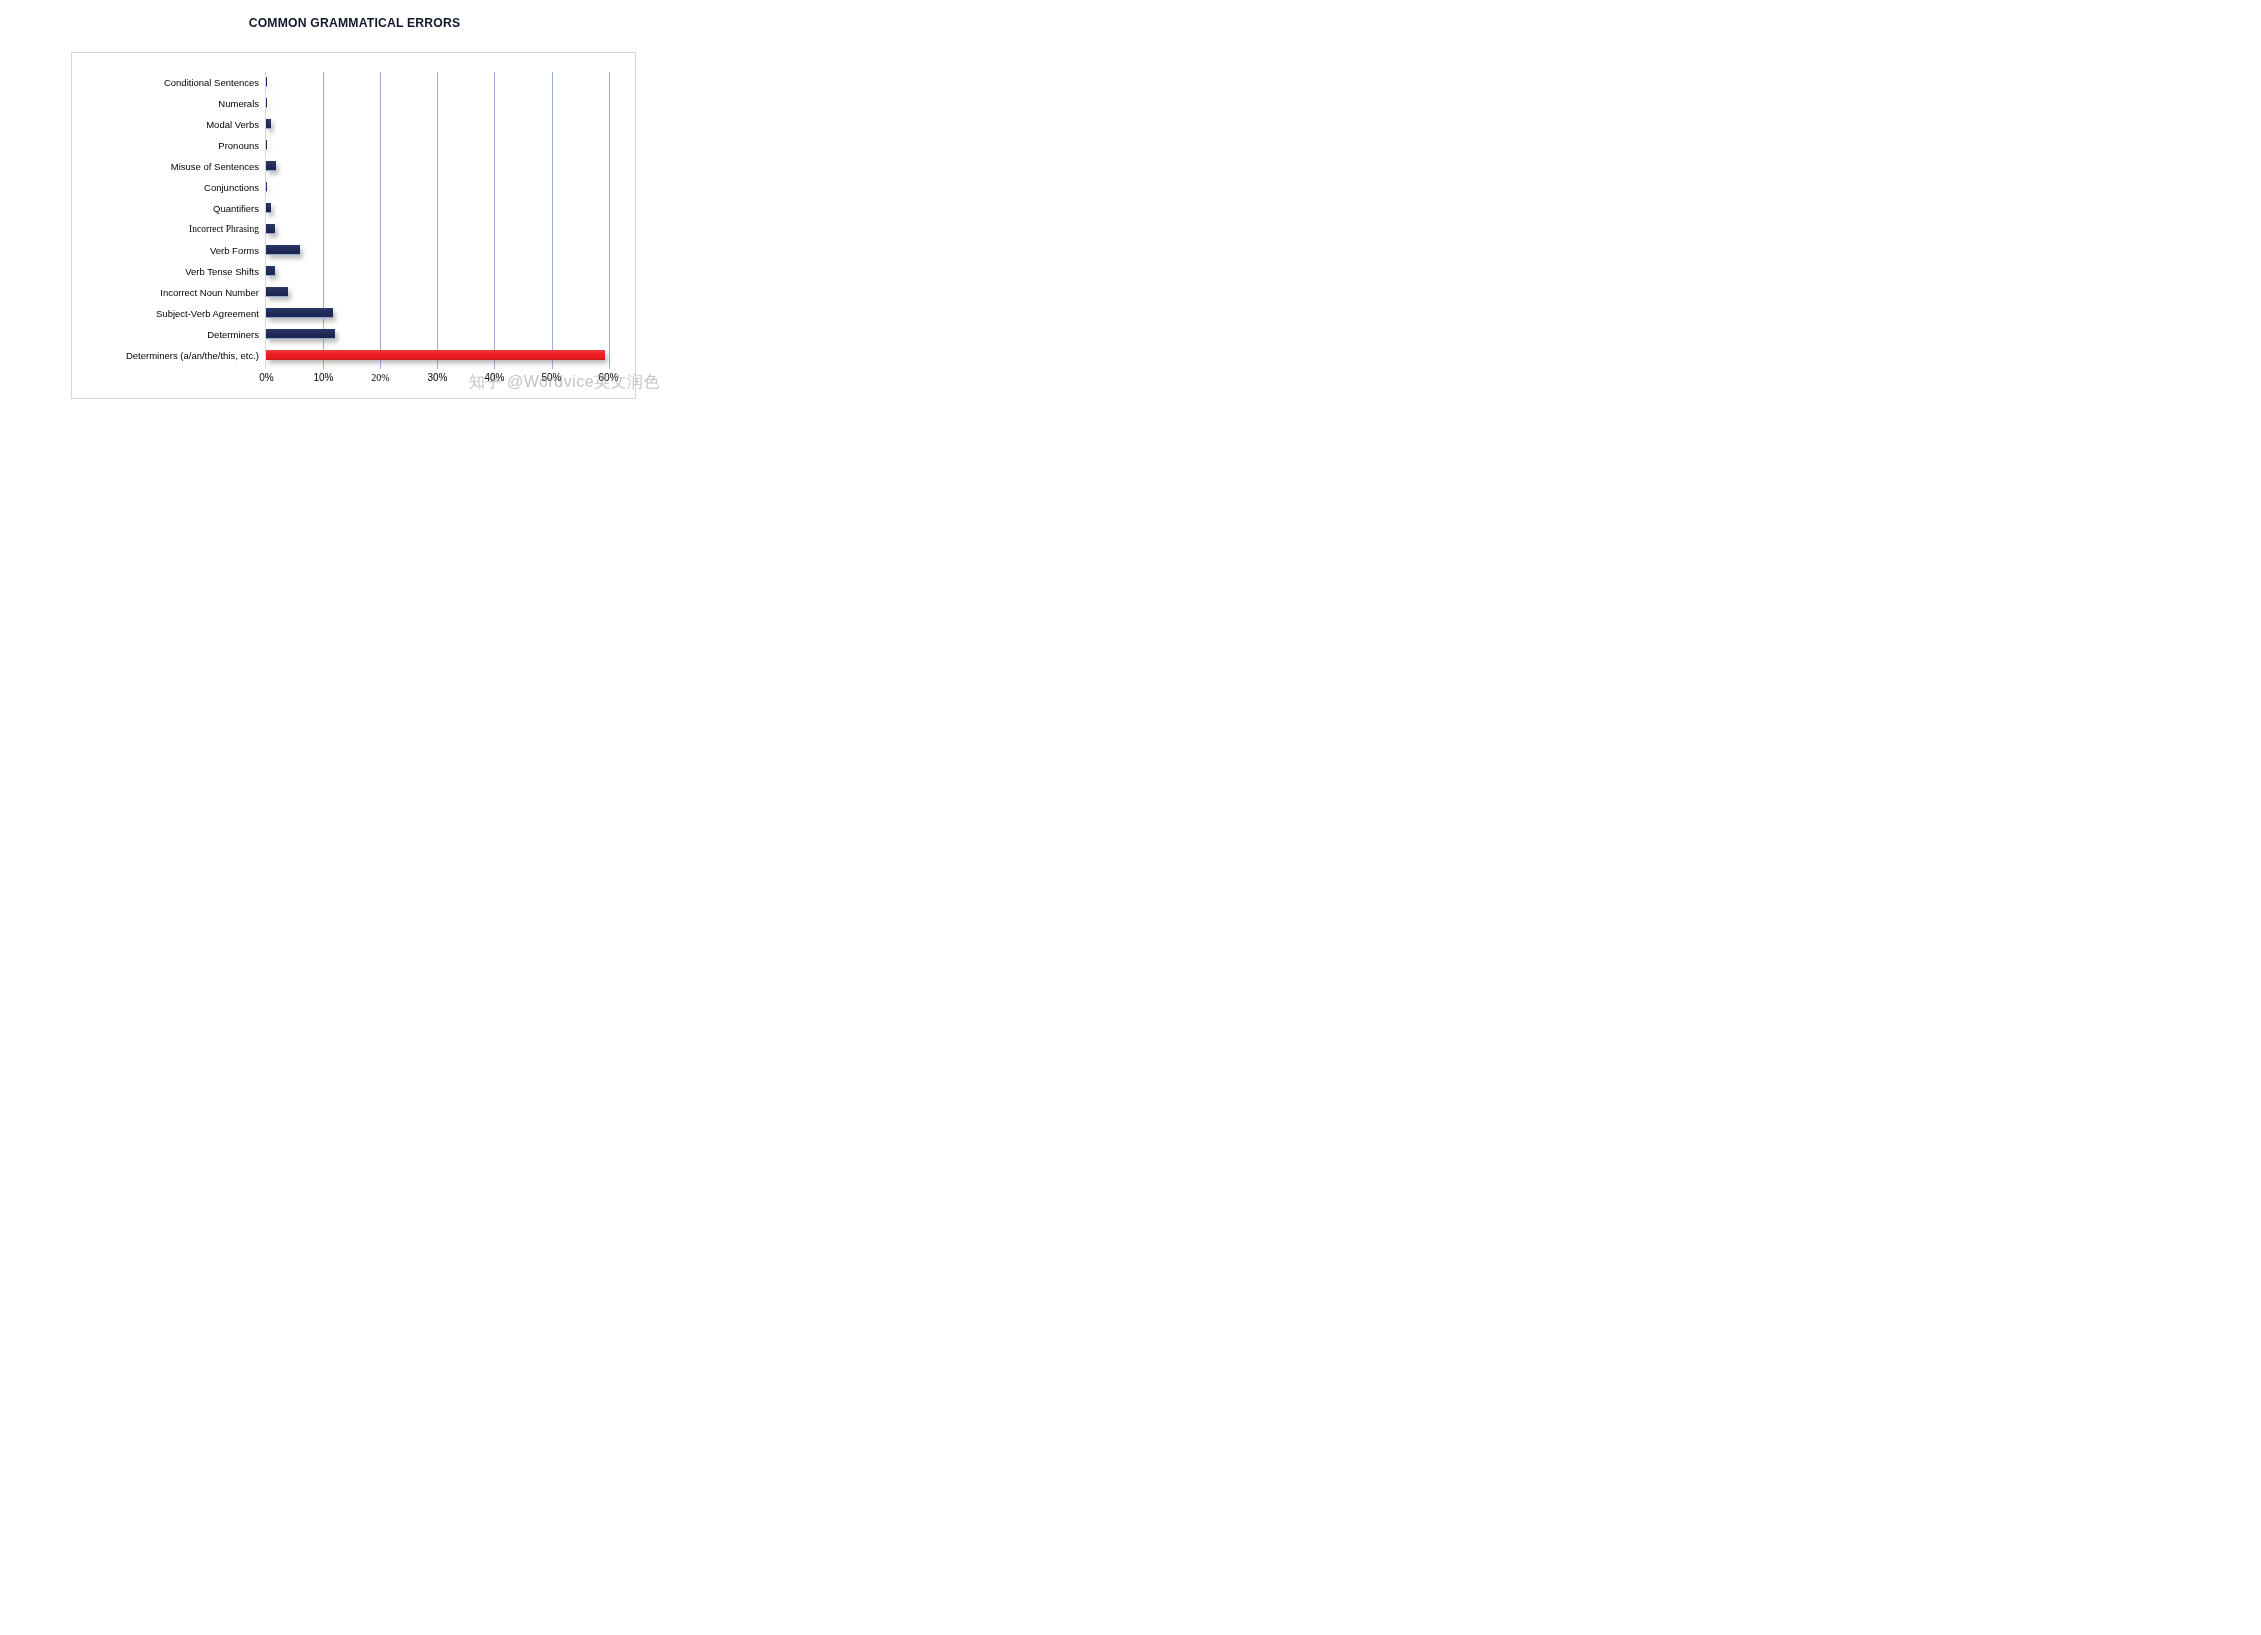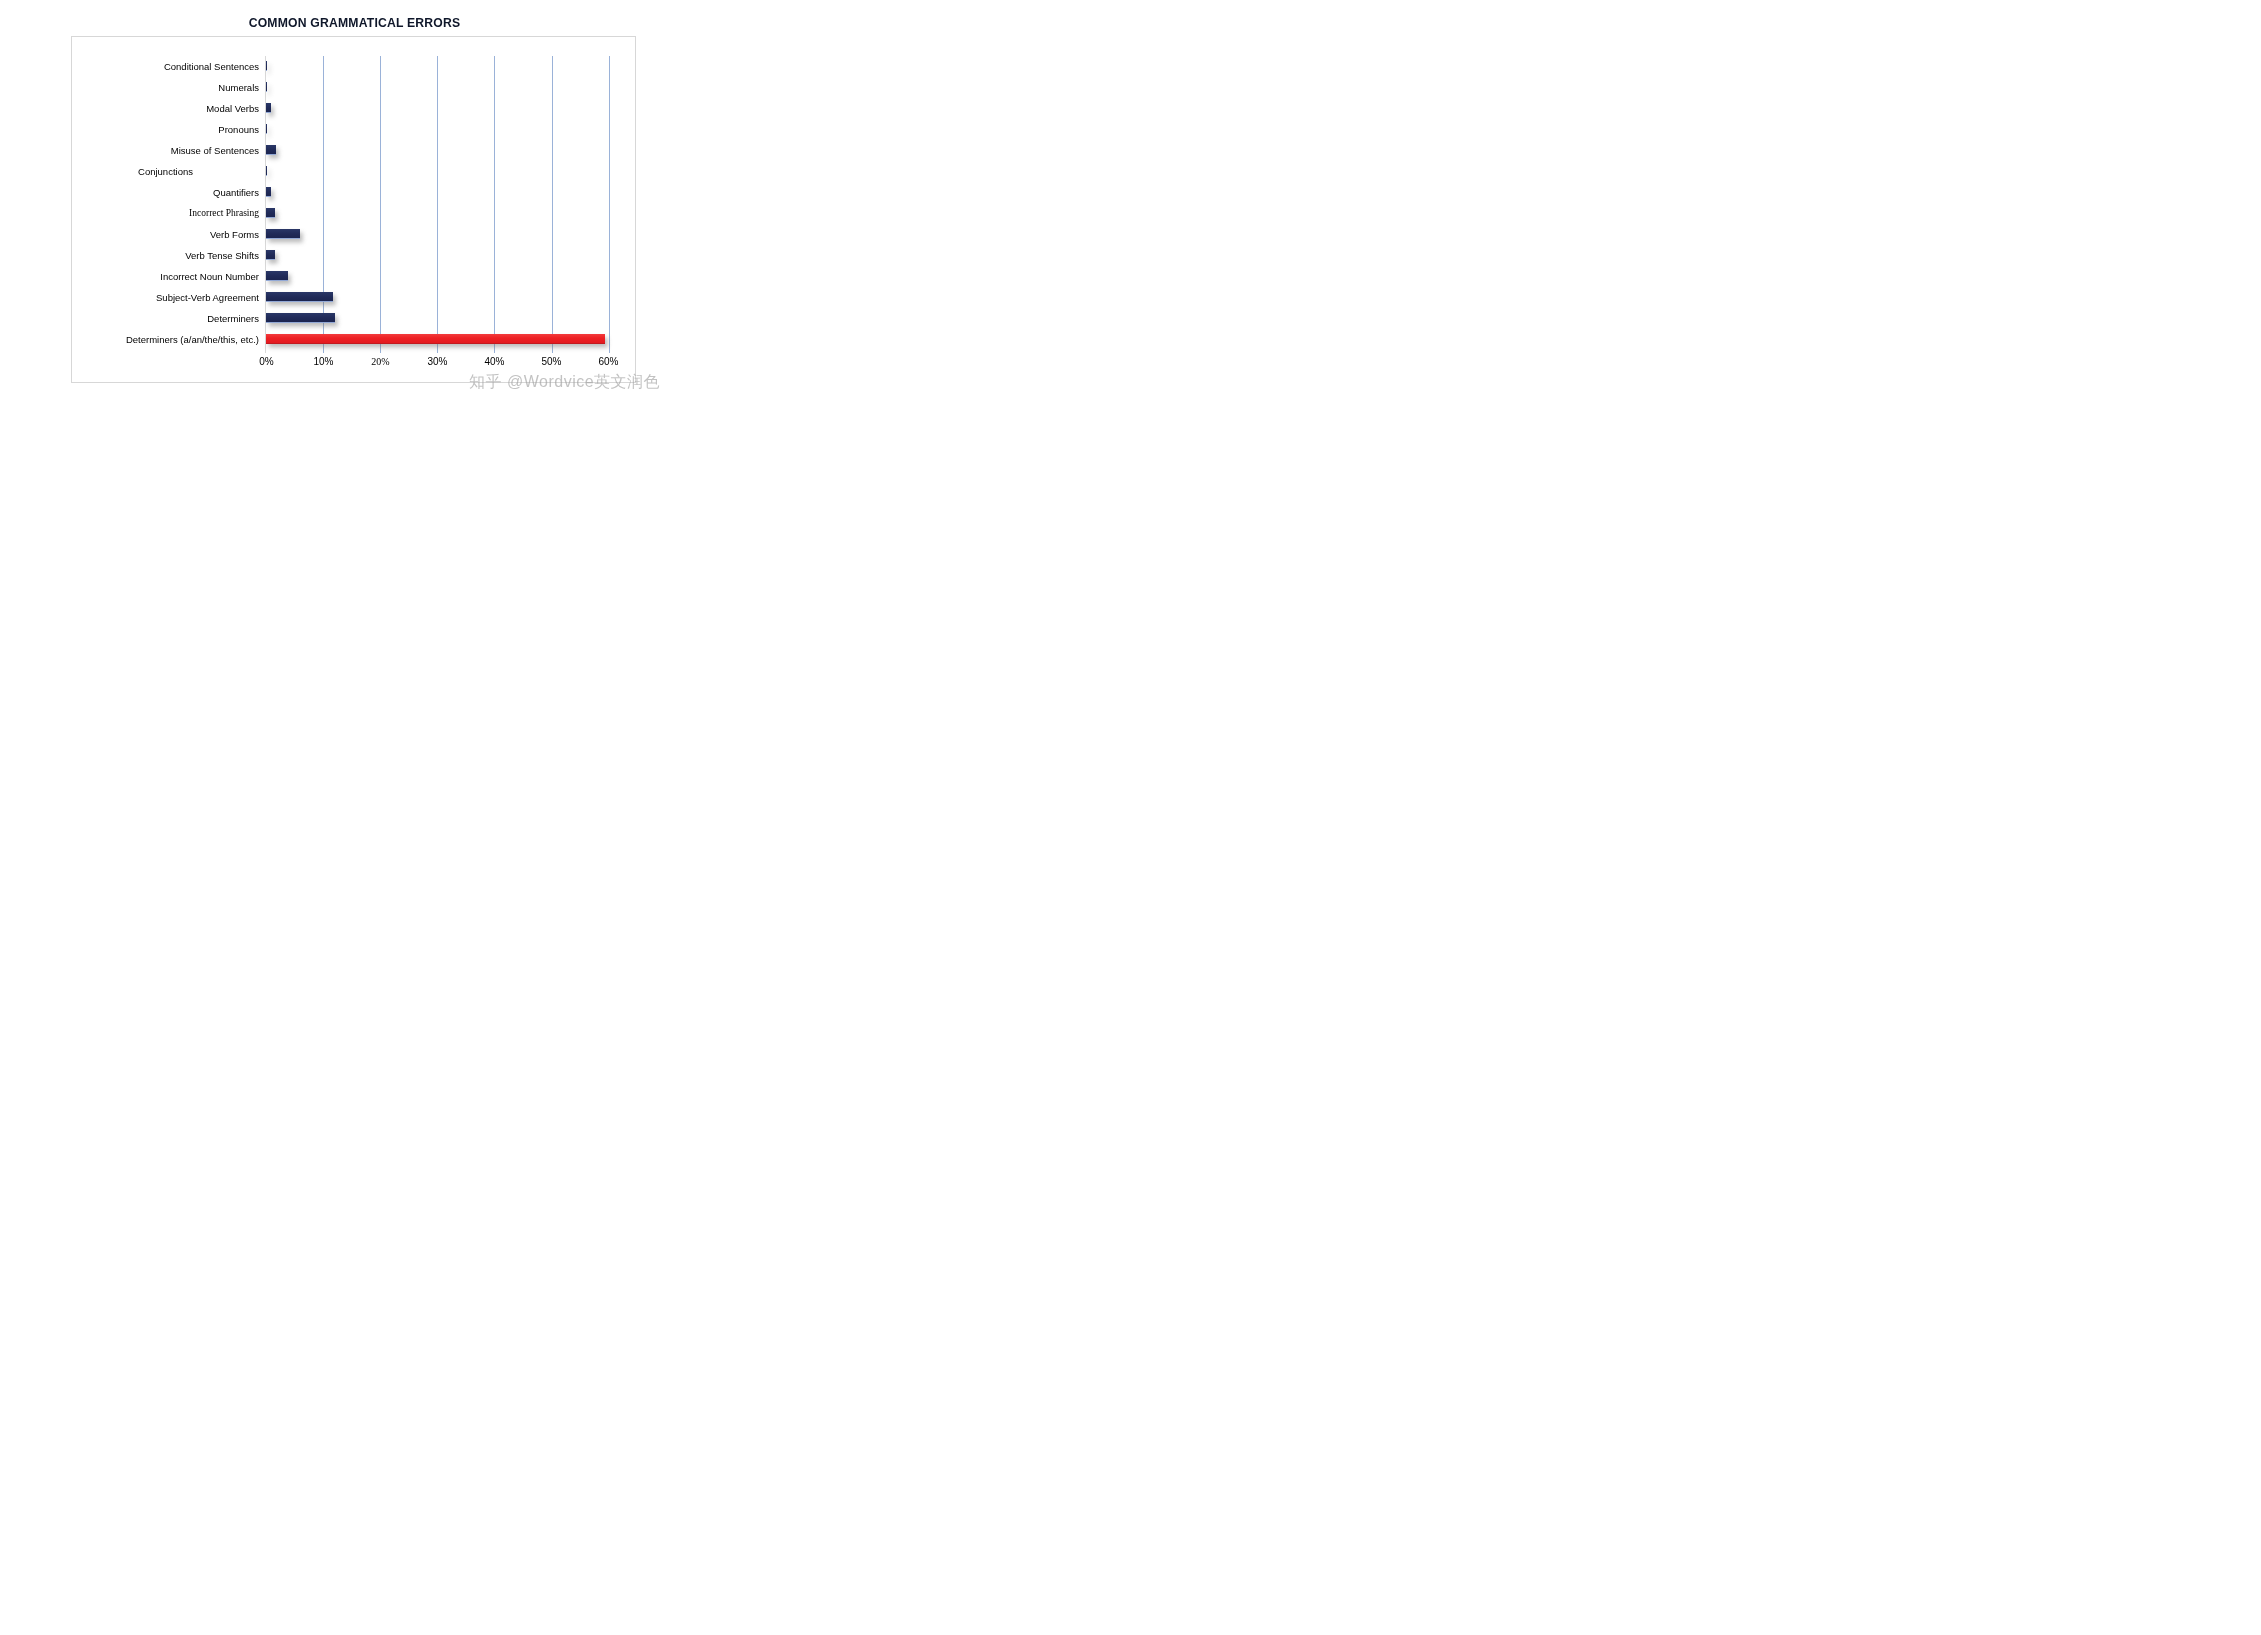--- a/index.html
+++ b/index.html
@@ -6,21 +6,21 @@
   body{
     width:709px;height:413px;position:relative;overflow:hidden;
     font-family:"Liberation Sans","DejaVu Sans",sans-serif;
   }
   .title{
     position:absolute;left:0;top:16.3px;width:709px;
     text-align:center;font-size:12.2px;font-weight:bold;color:#0f172a;
     letter-spacing:0.2px;
   }
   .chart-box{
-    position:absolute;left:71px;top:36px;width:565px;height:347px;
+    position:absolute;left:71px;top:52px;width:565px;height:347px;
     background:#ffffff;border:0.9px solid #d7d7d7;box-sizing:border-box;
   }
   .gridline{
     position:absolute;top:18.5px;width:0.9px;height:297px;background:#9ab2d8;
   }
   .axis-line{
     position:absolute;left:193px;top:18.5px;width:1.4px;height:297px;background:#d9d9d9;
   }
   .cat-label{
     position:absolute;left:0;width:187px;text-align:right;
@@ -67,21 +67,21 @@
         <div class="cat-label" style="top: 18.5px; height: 21px; line-height: 21px;">Conditional Sentences</div>
         <div class="bar" style="top: 24px; width: 0.6px;"></div>
         <div class="cat-label" style="top: 40px; height: 21px; line-height: 21px;">Numerals</div>
         <div class="bar" style="top: 45px; width: 0.6px;"></div>
         <div class="cat-label" style="top: 61px; height: 21px; line-height: 21px;">Modal Verbs</div>
         <div class="bar" style="top: 66px; width: 4.6px;"></div>
         <div class="cat-label" style="top: 82px; height: 21px; line-height: 21px;">Pronouns</div>
         <div class="bar" style="top: 87px; width: 0.9px;"></div>
         <div class="cat-label" style="top: 103px; height: 21px; line-height: 21px;">Misuse of Sentences</div>
         <div class="bar" style="top: 108px; width: 10.3px;"></div>
-        <div class="cat-label" style="top: 124px; height: 21px; line-height: 21px; text-align: center;">Conjunctions</div>
+        <div class="cat-label" style="top: 124px; height: 21px; line-height: 21px;">Conjunctions</div>
         <div class="bar" style="top: 129px; width: 0.6px;"></div>
         <div class="cat-label" style="top: 145px; height: 21px; line-height: 21px;">Quantifiers</div>
         <div class="bar" style="top: 150px; width: 4.6px;"></div>
         <div class="cat-label" style="top: 166px; height: 21px; line-height: 21px; font-family: Liberation Serif, serif;">Incorrect Phrasing</div>
         <div class="bar" style="top: 171px; width: 9.1px;"></div>
         <div class="cat-label" style="top: 187px; height: 21px; line-height: 21px;">Verb Forms</div>
         <div class="bar" style="top: 192px; width: 34px;"></div>
         <div class="cat-label" style="top: 208px; height: 21px; line-height: 21px;">Verb Tense Shifts</div>
         <div class="bar" style="top: 213px; width: 8.6px;"></div>
         <div class="cat-label" style="top: 229px; height: 21px; line-height: 21px;">Incorrect Noun Number</div>

